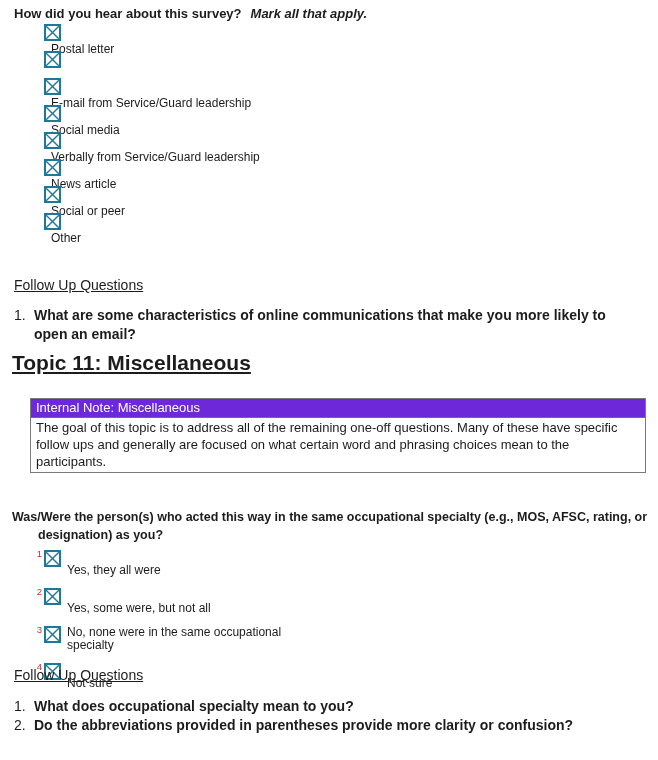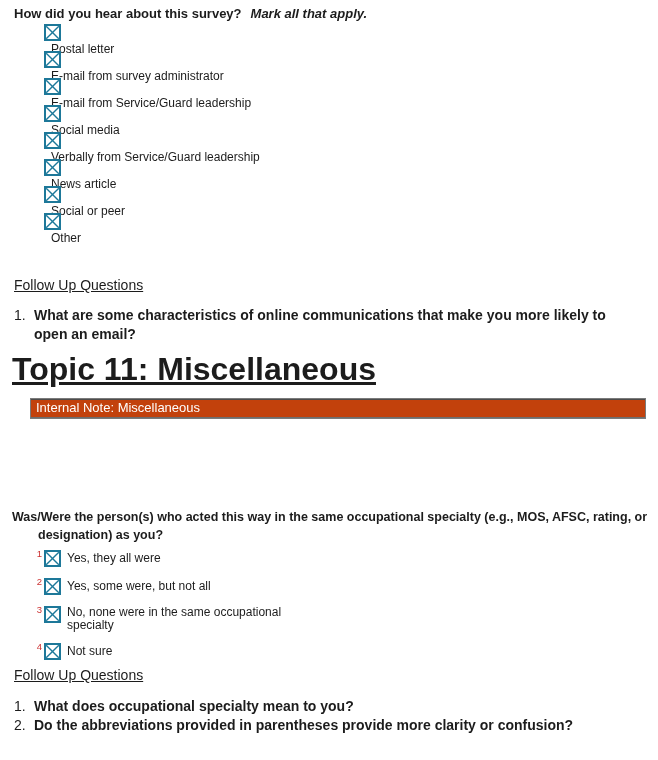--- a/index.html
+++ b/index.html
@@ -34,51 +34,51 @@
   .fu-list { position: absolute; left: 14px; }
   .fu-list1 { top: 306px; width: 620px; }
   .fu-list2 { top: 697px; width: 630px; }
   .fu-item { display: flex; font-size: 14px; line-height: 19px; }
   .fu-num { flex: 0 0 20px; }
   .fu-text { flex: 1; font-weight: bold; }
 
   
   .topic-title {
     position: absolute; left: 12px; top: 351px;
-    font-size: 32px; font-weight: bold; text-decoration: underline;
+    font-size: 21px; font-weight: bold; text-decoration: underline;
     letter-spacing: 0px; white-space: nowrap;
   }
 
   
   .note-box {
     position: absolute; left: 30px; top: 398px; width: 614px;
     border: 1px solid #7a7a7a; background: #ffffff;
   }
   .note-header {
-    background: #c2410c; color: #ffffff;
+    background: #6d28d9; color: #ffffff;
     border-bottom: 1px solid #6e6e6e; border-top: 1px solid #4d4d4d;
     font-size: 13px; line-height: 16px; padding: 0 0 1px 5px;
   }
   .note-body {
     font-size: 13px; line-height: 17px; padding: 1px 6px 2px 5px;
   }
 
   
   .q2-heading {
     position: absolute; left: 12px; top: 508px; width: 640px;
     font-size: 12.5px; font-weight: bold; line-height: 18px;
     padding-left: 26px; text-indent: -26px;
   }
   .q2-options { position: absolute; left: 32px; top: 550px; }
   .q2-row { display: flex; align-items: flex-start; margin-bottom: 11px; }
   .q2-num {
     flex: 0 0 10px; color: #cc3333; font-size: 9.5px; line-height: 10px;
     text-align: right; margin-right: 2px; margin-top: -1px;
   }
-  .q2-label { font-size: 12px; line-height: 13px; margin-left: 6px; margin-top: 2px; }
+  .q2-label { font-size: 12px; line-height: 13px; margin-left: 6px; margin-top: 14px; }
   .q2-label.narrow { width: 232px; margin-top: 0; }
 </style>
 </head>
 <body>
 
 <svg width="0" height="0" style="position:absolute">
   <defs>
     <g id="cbx">
       <rect x="1" y="1" width="15" height="15" fill="#ffffff" stroke="#1d7899" stroke-width="2"></rect>
       <line x1="2.2" y1="2.2" x2="14.8" y2="14.8" stroke="#1d7899" stroke-width="1.4"></line>
@@ -97,21 +97,20 @@
     <div class="cb-row">
       <svg class="cb-box" viewBox="0 0 17 17">
           <use href="#cbx"></use>
         </svg>
       <span class="cb-label">Postal letter</span>
     </div>
     <div class="cb-row">
       <svg class="cb-box" viewBox="0 0 17 17">
           <use href="#cbx"></use>
         </svg>
-      <span class="cb-label">E-mail from survey administrator</span>
     </div>
     <div class="cb-row">
       <svg class="cb-box" viewBox="0 0 17 17">
           <use href="#cbx"></use>
         </svg>
       <span class="cb-label">E-mail from Service/Guard leadership</span>
     </div>
     <div class="cb-row">
       <svg class="cb-box" viewBox="0 0 17 17">
           <use href="#cbx"></use>
@@ -150,20 +149,21 @@
     <div class="fu-item">
       <span class="fu-num">1.</span>
       <span class="fu-text">What are some characteristics of online communications that make you more likely to open an email?</span>
     </div>
   </div>
 
   <div class="topic-title">Topic 11: Miscellaneous</div>
 
   <div class="note-box">
     <div class="note-header">Internal Note: Miscellaneous</div>
+    <div class="note-body">The goal of this topic is to address all of the remaining one-off questions.  Many of these have specific follow ups and generally are focused on what certain word and phrasing choices mean to the participants.</div>
   </div>
 
   <div class="q2-heading">Was/Were the person(s) who acted this way in the same occupational specialty (e.g., MOS, AFSC, rating, or designation) as you?</div>
 
   <div class="q2-options">
     <div class="q2-row">
       <span class="q2-num">1</span>
       <svg class="cb-box" viewBox="0 0 17 17">
           <use href="#cbx"></use>
         </svg>

